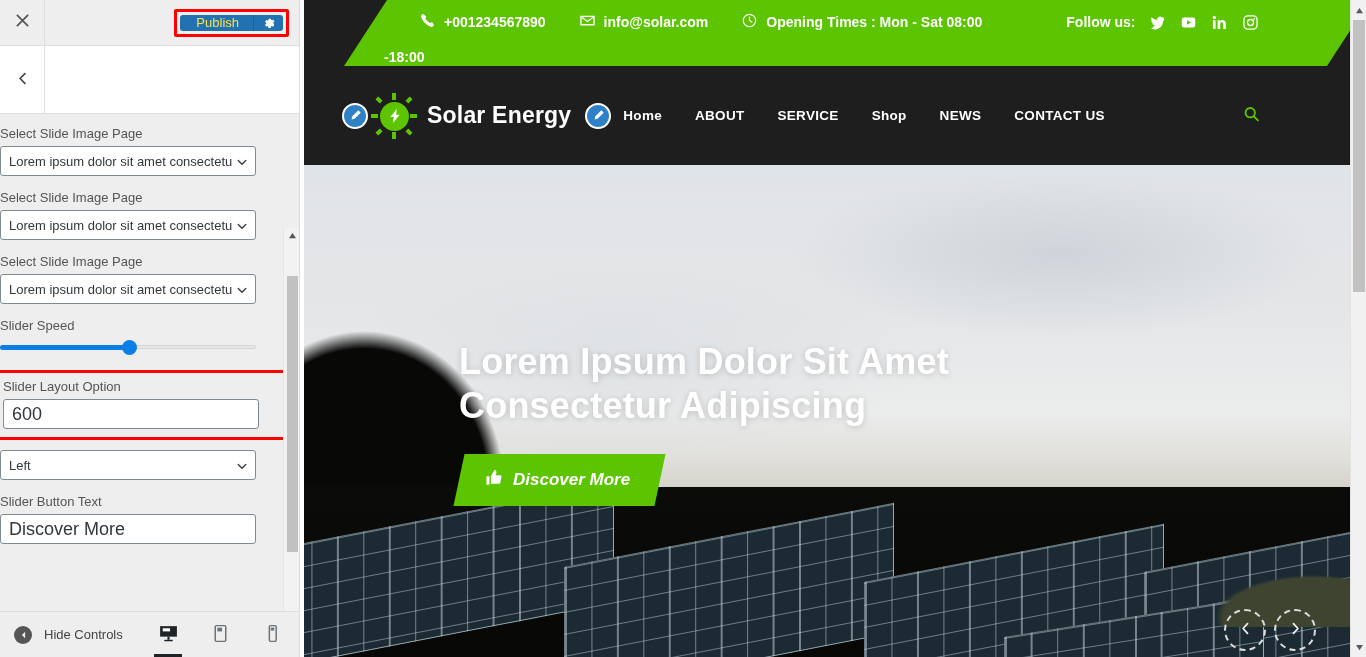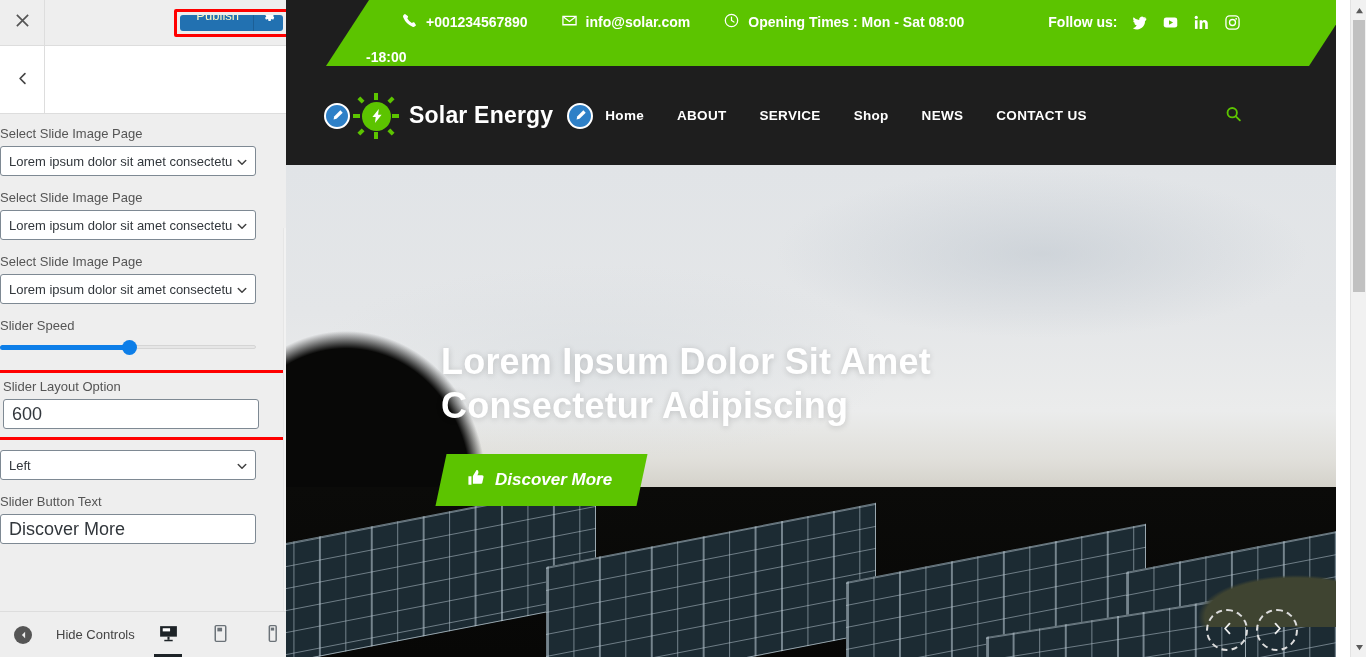--- a/index.html
+++ b/index.html
@@ -25,21 +25,21 @@
     align-items: center; justify-content: center; cursor: pointer;
     color: #555; background: #eee;
   }
   .cz-close svg { width: 15px; height: 15px; }
   .cz-publish-wrap {
     flex: 1; display: flex; align-items: center; justify-content: flex-end;
     padding-right: 10px;
   }
   .cz-publish-hl { padding: 3px; border: 3px solid #ff0000; border-radius: 2px; display:flex; }
   .cz-publish {
-    display: flex; align-items: flex-end; background: #2271b1; color: #fef9c3;
+    display: flex; align-items: center; background: #2271b1; color: #fde047;
     height: 16px; border-radius: 3px; overflow: hidden; cursor: pointer;
   }
   .cz-publish .lbl {
     padding: 0 14px 0 16px; font-size: 13px; line-height: 30px; font-weight: 400;
   }
   .cz-publish .gear {
     width: 30px; display: flex; align-items: center; justify-content: center;
     border-left: 1px solid #1c5f96; height: 30px;
   }
   .cz-publish .gear svg { width: 14px; height: 14px; fill: #fff; }
@@ -116,38 +116,38 @@
     align-items: center; justify-content: center; color: #555; font-size: 8px;
   }
   .cz-scroll .arw.up { top: 0; }
   .cz-scroll .arw svg { width: 9px; height: 7px; fill: #555; }
 
   .cz-footer {
     height: 46px; background: #eee; border-top: 1px solid #ddd;
     display: flex; align-items: center; flex: 0 0 46px; padding-left: 14px;
     position: relative;
   }
-  .hide-controls { display: flex; align-items: center; gap: 24px; cursor: pointer; justify-content: space-between; }
+  .hide-controls { display: flex; align-items: center; gap: 12px; cursor: pointer; justify-content: space-between; }
   .hide-controls .circ {
     width: 18px; height: 18px; border-radius: 50%; background: #555;
     display: flex; align-items: center; justify-content: center;
   }
   .hide-controls .circ svg { width: 7px; height: 8px; fill: #eee; }
   .hide-controls .txt { font-size: 13px; color: #444; }
   .devices { position: absolute; right: 12px; top: 0; height: 46px; display: flex; align-items: center; gap: 22px; }
   .dev { width: 30px; height: 46px; display: flex; align-items: center; justify-content: center;
          position: relative; cursor: pointer; }
   .dev svg { width: 21px; height: 21px; }
   .dev.active::after {
     content: ""; position: absolute; bottom: 0; left: 1px; width: 28px; height: 4px; background: #1d2327;
   }
 
   
   #preview {
-    position: absolute; left: 286px; top: 0; width: 1050px; height: 657px;
+    position: absolute; left: 304px; top: 0; width: 1050px; height: 657px;
     overflow: hidden; background: #1e1e1e;
   }
   .site-header { position: relative; width: 1050px; height: 165px; background: #1e1e1e; z-index: 5;}
   .topbar {
     position: relative; height: 66px; width: 1050px; overflow: hidden;
   }
   .topbar .green2 {
     position: absolute; left: 0; top: 0; width: 1050px; height: 66px;
     background: #5cc400;
     clip-path: polygon(83px 0, 1066px 0, 1023px 66px, 40px 66px);

